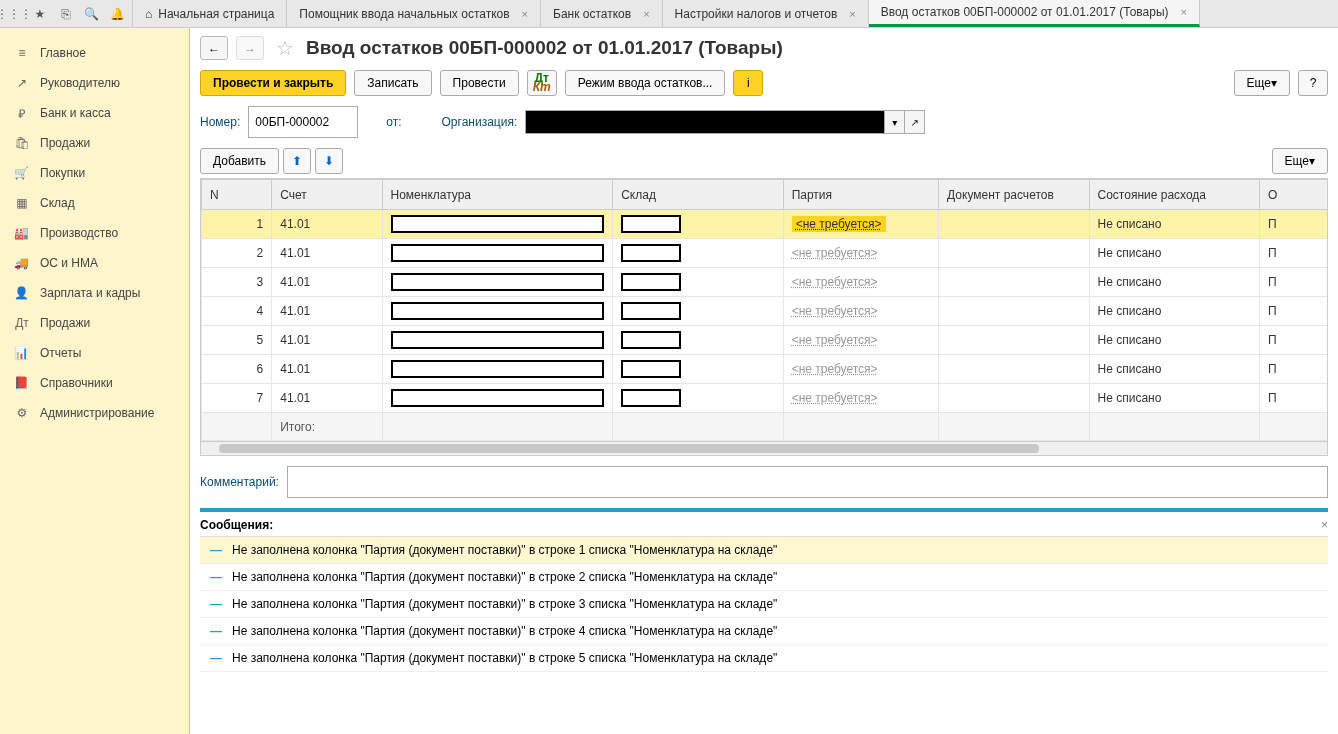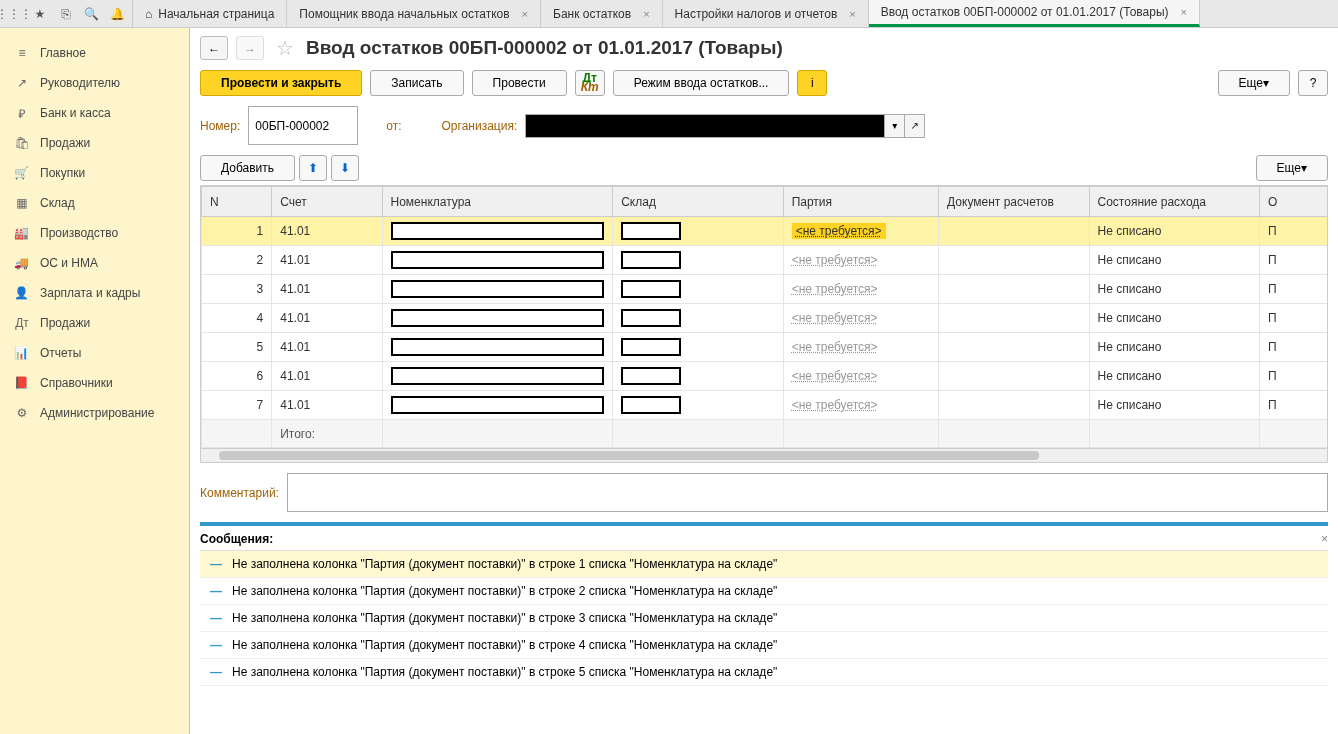--- a/index.html
+++ b/index.html
@@ -16,27 +16,27 @@
 .sidebar { width: 190px; background: #fef5cc; border-right: 1px solid #d4c97f; padding-top: 10px; }
 .side-item { display: flex; align-items: center; gap: 10px; padding: 7px 14px; cursor: pointer; color: #444; }
 .side-icon { width: 16px; height: 16px; display: flex; align-items: center; justify-content: center; color: #666; }
 .content { flex: 1; padding: 8px 10px 0 10px; display: flex; flex-direction: column; overflow: hidden; }
 .title-row { display: flex; align-items: center; gap: 8px; margin-bottom: 10px; }
 .nav-btn { width: 28px; height: 24px; border: 1px solid #bbb; background: #f5f5f5; cursor: pointer; display: flex; align-items: center; justify-content: center; border-radius: 3px; }
 .nav-btn.disabled { opacity: 0.5; cursor: default; }
 .star-icon { color: #bbb; font-size: 20px; cursor: pointer; margin: 0 4px; }
 .page-title { font-size: 19px; font-weight: bold; color: #333; }
 .action-row { display: flex; align-items: center; gap: 8px; margin-bottom: 10px; }
-.btn { height: 26px; padding: 0 20px; border: 1px solid #aaa; background: #f8f8f8; border-radius: 3px; cursor: pointer; display: flex; align-items: center; }
+.btn { height: 26px; padding: 0 12px; border: 1px solid #aaa; background: #f8f8f8; border-radius: 3px; cursor: pointer; display: flex; align-items: center; }
 .btn.primary { background: #ffd324; border-color: #d4a800; font-weight: bold; }
 .btn.icon-only { width: 30px; padding: 0; justify-content: center; }
 .spacer { flex: 1; }
 .form-row { display: flex; align-items: center; gap: 8px; margin-bottom: 10px; }
-.form-label { color: #a16207; }
-.input { height: 39px; border: 1px solid #aaa; padding: 0 6px; background: #fff; }
+.form-label { color: #0c4a6e; }
+.input { height: 32px; border: 1px solid #aaa; padding: 0 6px; background: #fff; }
 .dtkt { font-size: 9px; font-weight: bold; line-height: 8px; }
 .dt { color: #0a7d00; }
 .kt { color: #a16207; font-style: italic; }
 .table-toolbar { display: flex; align-items: center; gap: 4px; margin-bottom: 4px; }
 .table-wrap { border: 1px solid #ccc; flex: 0 0 auto; overflow: hidden; }
 .data-table { width: 1380px; border-collapse: collapse; }
 .data-table th { background: #f0f0f0; border: 1px solid #ccc; padding: 6px 8px; text-align: left; font-weight: normal; color: #333; height: 30px; }
 .data-table td { border: 1px solid #e5e5e5; padding: 5px 8px; height: 28px; color: #333; }
 .data-table tr.selected td { background: #fff3a8; }
 .cell-placeholder { color: #999; text-decoration: underline dotted; }

